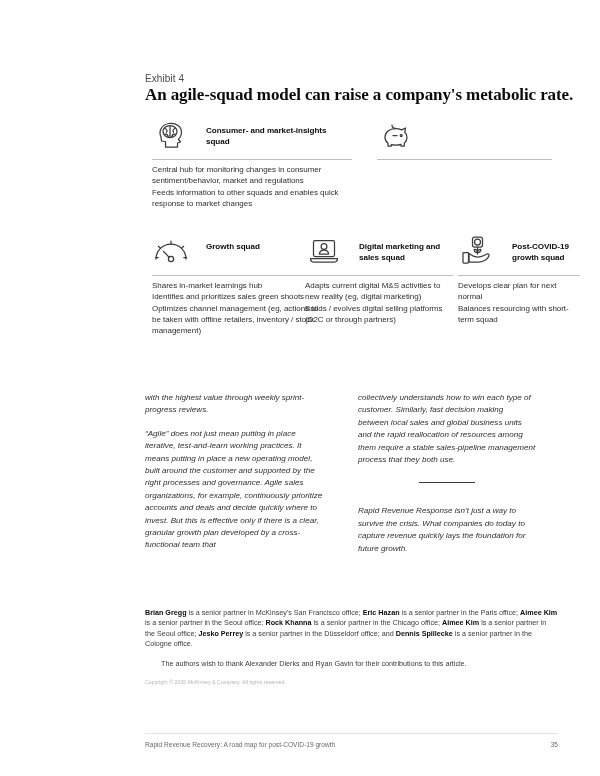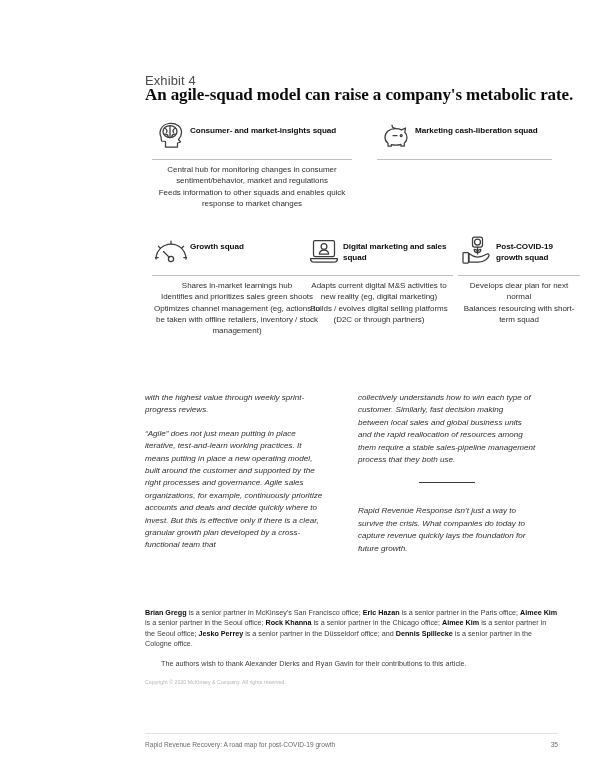--- a/index.html
+++ b/index.html
@@ -9,44 +9,44 @@
     background: #ffffff;
     font-family: "Liberation Sans", sans-serif;
     color: #2b2b2b;
     -webkit-font-smoothing: antialiased;
   }
   .page { position: relative; width: 600px; height: 776px; overflow: hidden; }
 
   
   .exhibit-label {
     position: absolute; left: 145px; top: 73px;
-    font-size: 13px; color: #4a4a4a; letter-spacing: .1px;
+    font-size: 10px; color: #4a4a4a; letter-spacing: .1px;
   }
   .exhibit-title {
     position: absolute; left: 145px; top: 85px;
     font-family: "Liberation Serif", serif;
     font-size: 17px; font-weight: bold; color: #0b0b0b;
     letter-spacing: -.1px;
   }
 
   
   .card { position: absolute; }
-  .card-head { display: flex; align-items: flex-start; gap: 0; height: 40px; }
+  .card-head { display: flex; align-items: flex-start; gap: 16px; height: 40px; }
   .card-icon { width: 38px; height: 38px; flex: 0 0 38px; }
   .card-icon svg { display: block; width: 38px; height: 38px; }
   .card-title {
     font-size: 8.1px; font-weight: bold; line-height: 11.2px;
     color: #0b0b0b; padding-top: 9px; letter-spacing: -.05px;
   }
   .card-rule { border-top: 1px solid #bfbfbf; margin-top: 3px; }
   .card-body {
     font-size: 8.0px; line-height: 11.3px; color: #2f2f2f;
     padding-top: 4px; letter-spacing: -.03px;
   }
-  .card-body p { margin: 0; text-align: center; }
+  .card-body p { margin: 0; }
 
   
   #card-consumer   { left: 152px; top: 116px; width: 200px; }
   #card-marketing  { left: 377px; top: 116px; width: 175px; }
   #card-growth     { left: 152px; top: 232px; width: 170px; }
   #card-digital    { left: 305px; top: 232px; width: 148px; }
   #card-postcovid  { left: 458px; top: 232px; width: 122px; }
 
   #card-growth .card-title,
   #card-digital .card-title,
@@ -121,21 +121,20 @@
   <div class="card" id="card-marketing">
     <div class="card-head">
       <div class="card-icon">
         <svg viewBox="0 0 38 38">
           <path d="M8 21.5 C8 16 12.5 12.5 18.5 12.5 C21 12.5 23 13 24.6 13.9 L28.5 12 L27.8 16.3 C29.2 17.6 30 19.4 30 21.5 C30 23.8 29 25.8 27.3 27.2 L27.3 30 L24 30 L24 28.4 C22.3 29 20.5 29.2 18.5 29.2 C17 29.2 15.6 29 14.3 28.7 L14.3 30 L11 30 L11 27.3 C9.2 25.9 8 23.9 8 21.5 Z"></path>
           <path d="M15 9 C15 10.8 16.6 12.3 18.6 12.4"></path>
           <circle cx="24.2" cy="19.6" r="1"></circle>
           <path d="M16 19.6 L20 19.6"></path>
         </svg>
       </div>
-      <div class="card-title">Marketing cash-liberation squad</div>
     </div>
     <div class="card-rule"></div>
   </div>
 
   <div class="card" id="card-growth">
     <div class="card-head">
       <div class="card-icon">
         <svg viewBox="0 0 38 38">
           <path d="M4 27 A15 15 0 0 1 34 27"></path>
           <path d="M19 12 L19 9 M8.5 16.4 L6.4 14.3 M29.5 16.4 L31.6 14.3 M6.2 25.5 L3.4 25.5 M31.8 25.5 L34.6 25.5"></path>

